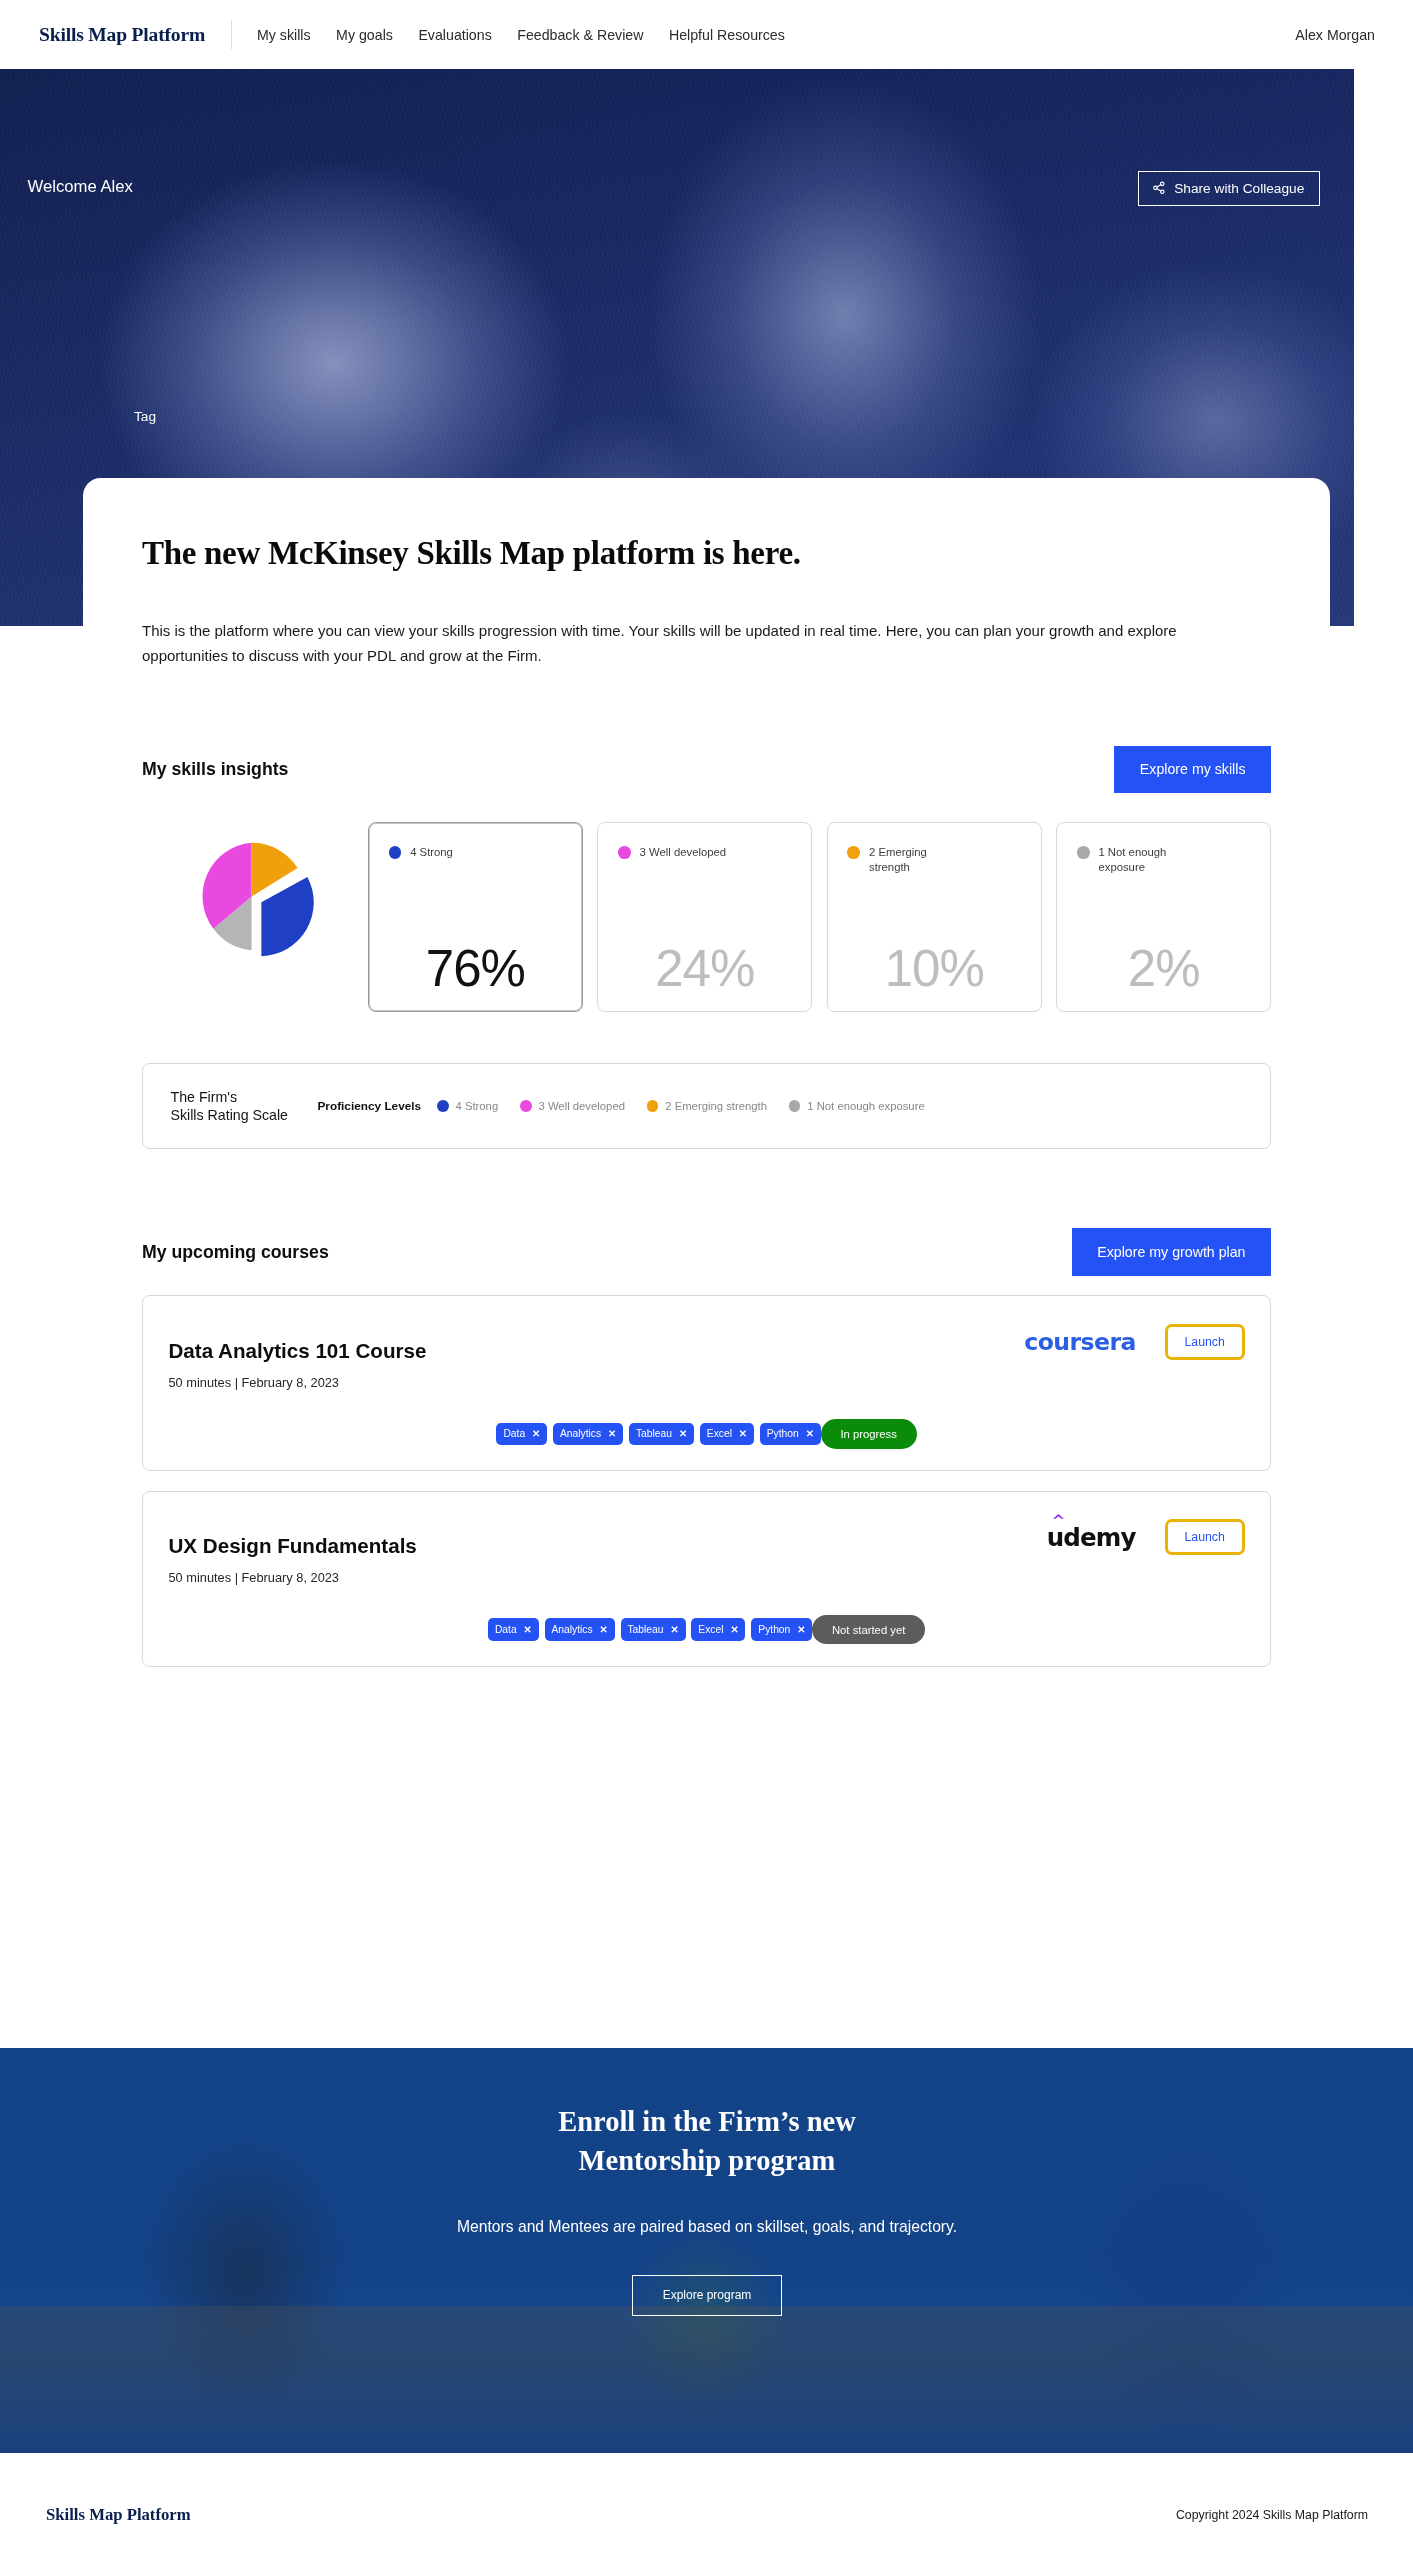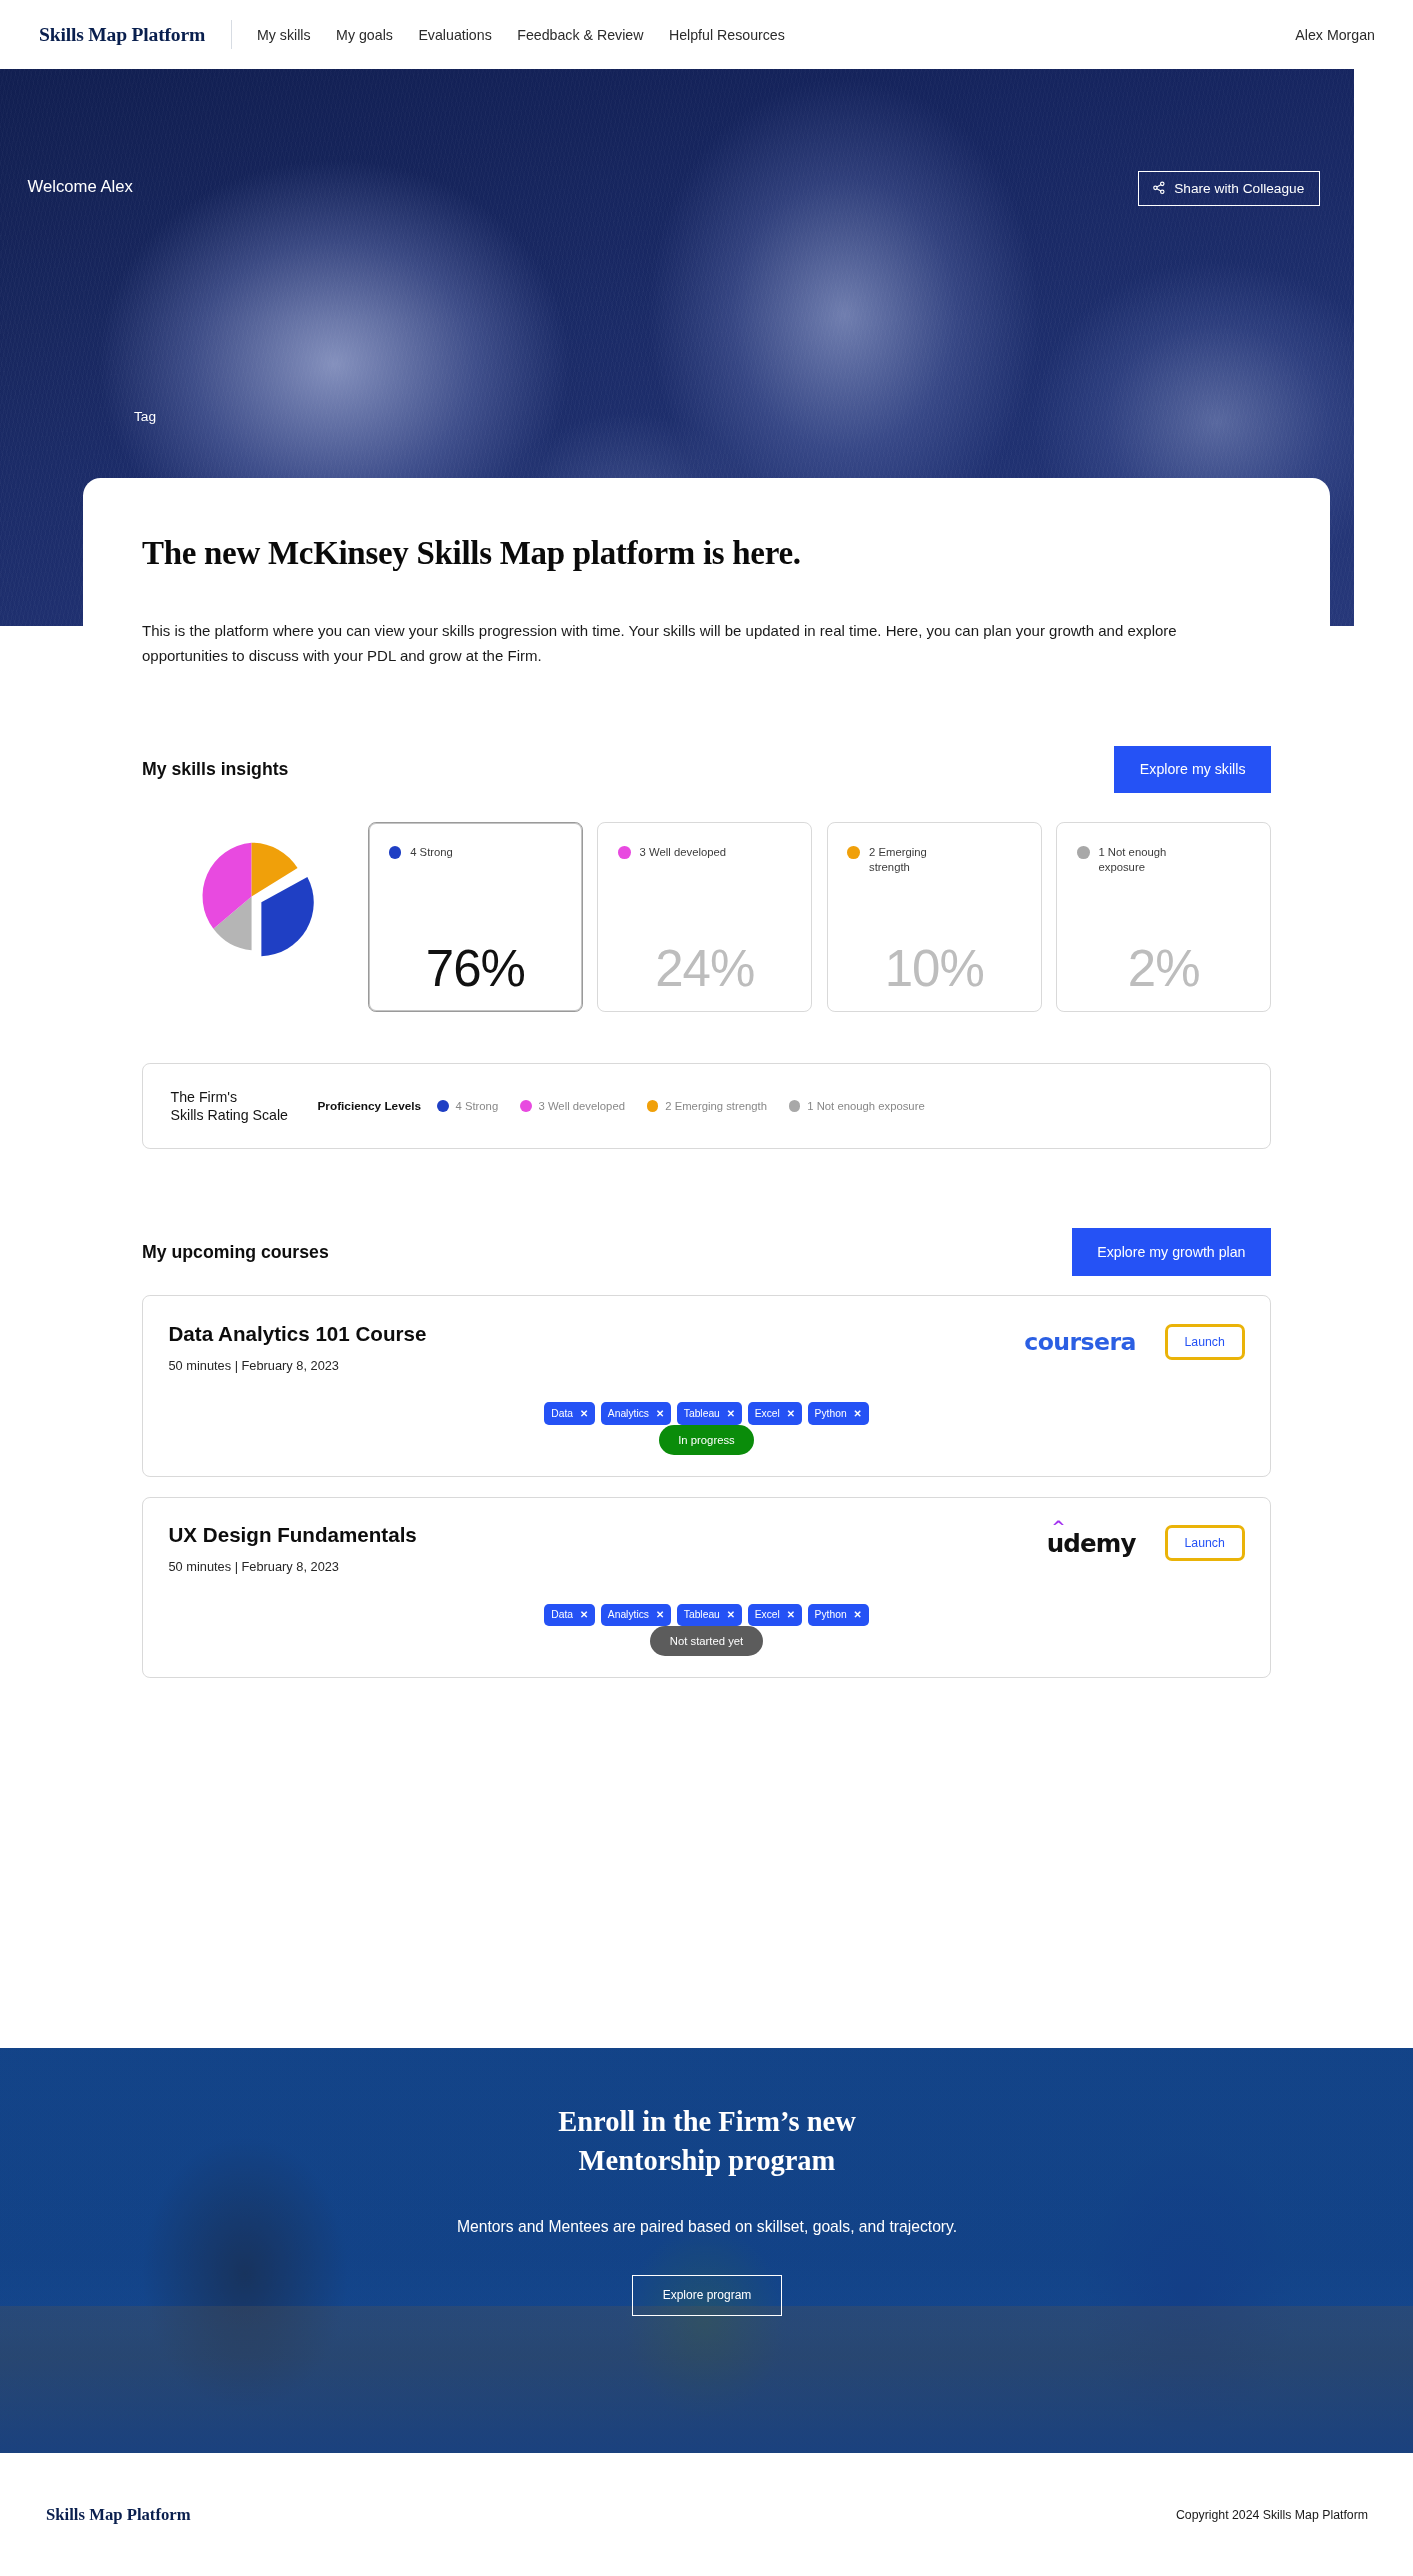--- a/index.html
+++ b/index.html
@@ -269,21 +269,21 @@
   .courses-wrap { margin-top: 79px; }
   .course-card {
     margin: 19.6px 59px 0 59px;
     border: 1px solid #d9d9d9;
     border-radius: 7.9px;
     padding: 25.5px 25.5px 21.6px 25.5px;
     position: relative;
     background: #fff;
   }
   .course-top { display: flex; align-items: flex-start; justify-content: space-between; }
-  .course-name { font-size: 20.6px; font-weight: 700; color: #0d0d0d; }
+  .course-name { font-size: 20.6px; font-weight: 700; color: #0d0d0d; margin-top: 17px; }
   .course-meta { font-size: 12.8px; color: #262626; margin-top: 11.8px; }
   .course-right { display: flex; align-items: center; gap: 29px; margin-top: 2px; }
   .logo-coursera {
     font-family: "DejaVu Sans", sans-serif;
     font-weight: 700;
     font-size: 23.6px;
     color: #2b5fe3;
     letter-spacing: -0.6px;
   }
   .logo-udemy {
@@ -309,21 +309,20 @@
     font-size: 12.3px;
     padding: 7.9px 16.7px;
     cursor: pointer;
     font-family: "Liberation Sans", sans-serif;
   }
   .course-bottom {
     display: flex;
     align-items: center;
     justify-content: center;
     margin-top: 29.5px;
-    flex-direction: column;
   }
   .chips { display: flex; gap: 5.9px; }
   .chip {
     background: #2552f5;
     color: #ffffff;
     border-radius: 4.9px;
     font-size: 10.3px;
     padding: 5.9px 6.9px;
     display: flex;
     align-items: center;

